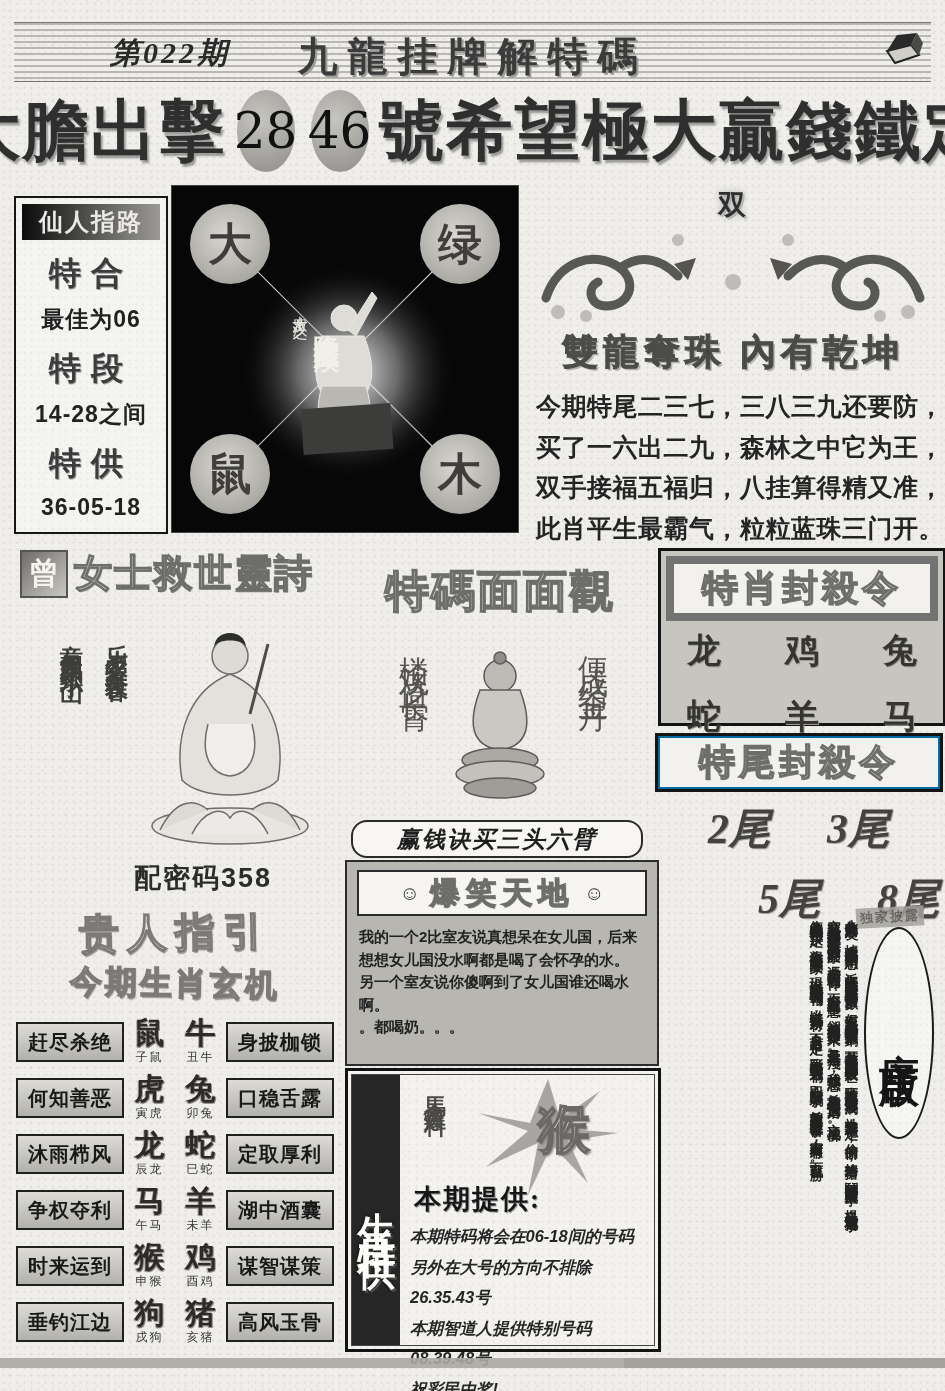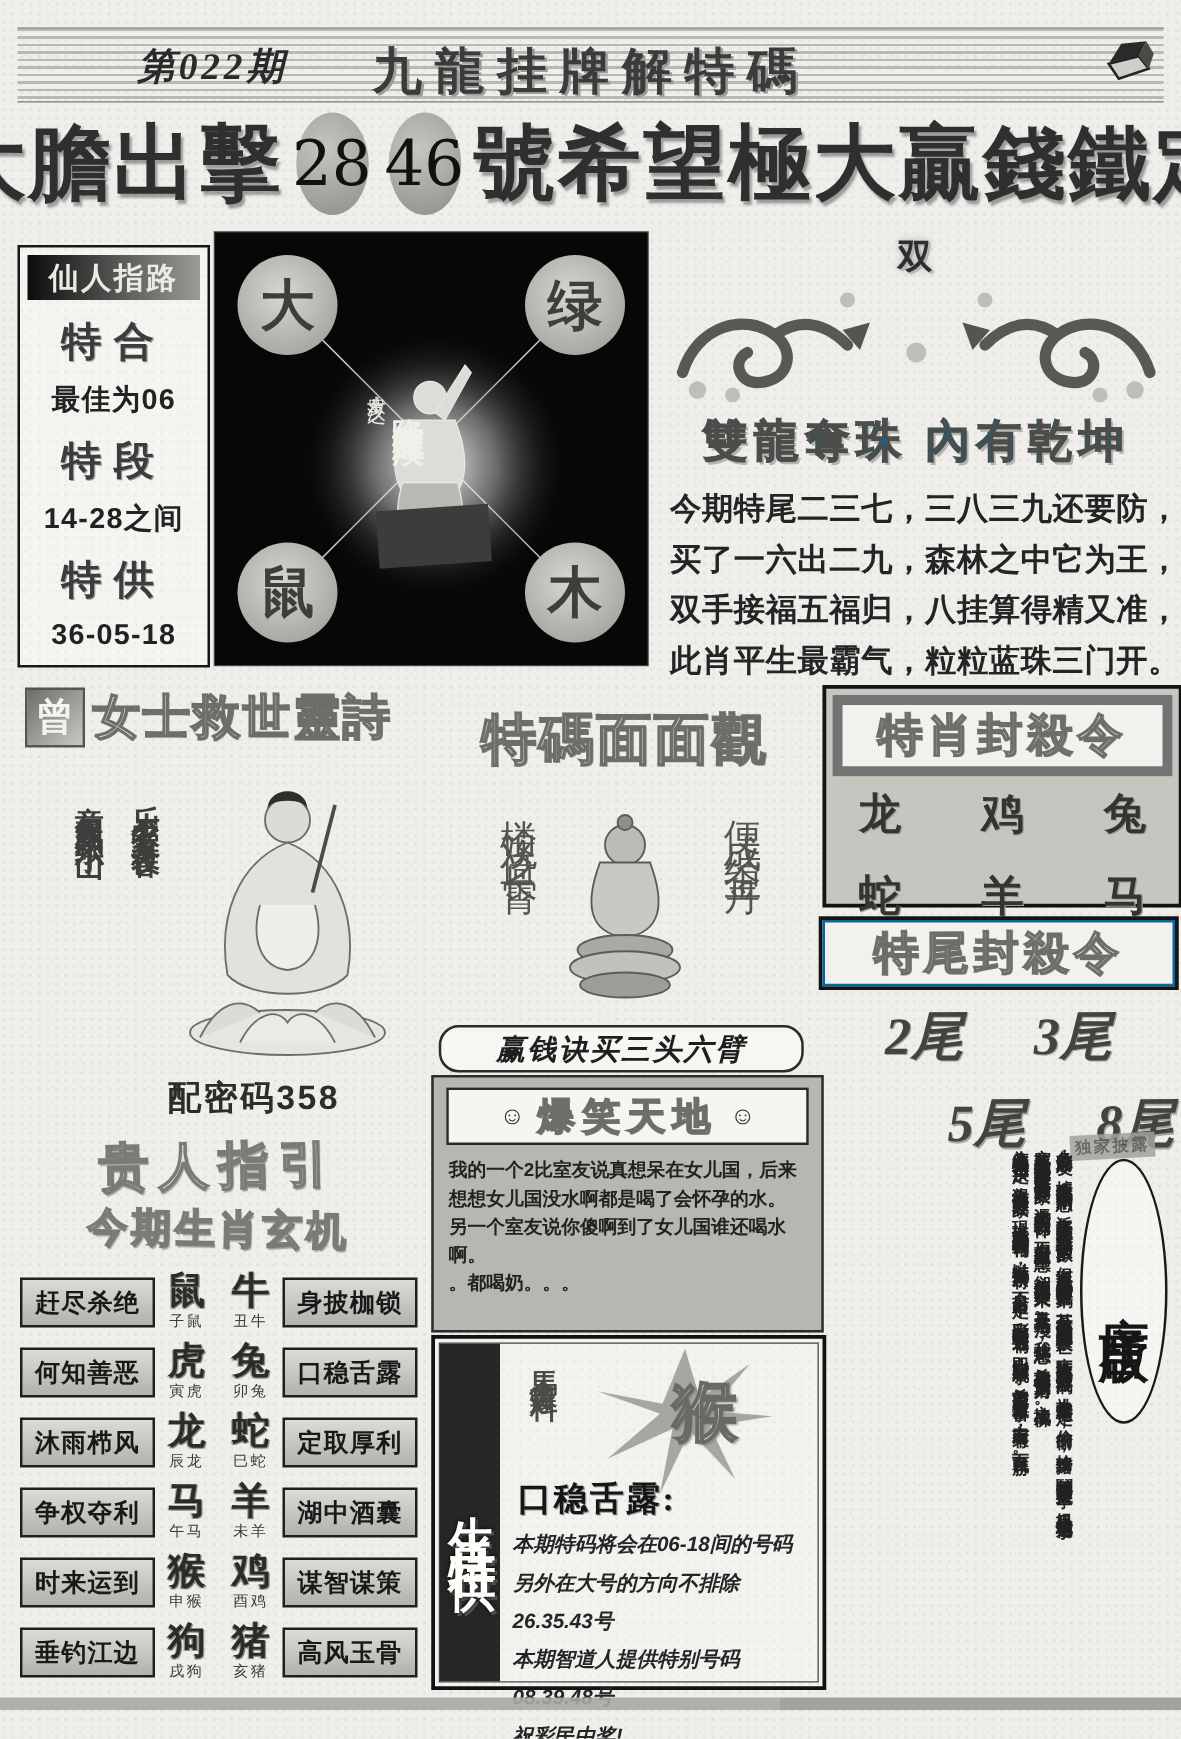--- a/index.html
+++ b/index.html
@@ -54,21 +54,21 @@
     display:flex;align-items:center;justify-content:center;
     font-size:44px;font-weight:900;color:#3f3e3a;font-family:"Liberation Serif", serif;}
   .board .cap-small{position:absolute;left:118px;top:118px;color:#e8e7e2;font-size:15px;letter-spacing:2px;}
   .board .cap-large{position:absolute;left:138px;top:128px;color:#f0efe9;font-size:26px;font-weight:700;letter-spacing:4px;}
 
   
   .dragons{left:528px;top:186px;width:410px;height:350px;}
   .dbl-sym{width:100%;text-align:center;font-size:28px;font-weight:900;color:#2e2e2e;
     text-shadow:0 0 6px #aaa,2px 2px 0 #bbb;letter-spacing:2px;}
   .dragon-title{width:100%;text-align:center;font-size:36px;font-weight:900;letter-spacing:5px;
-    font-family:"Liberation Serif", serif;color:#0369a1;-webkit-text-stroke:1px #4c4c49;
+    font-family:"Liberation Serif", serif;color:#404040;-webkit-text-stroke:1px #4c4c49;
     text-shadow:2px 2px 0 #b4b3ae;margin-top:2px;}
   .dragon-poem{margin-top:10px;padding-left:8px;font-size:25px;line-height:1.62;font-weight:700;
     font-family:"Liberation Serif", serif;color:#242424;letter-spacing:.5px;white-space:nowrap;}
 
   
   .lady{left:14px;top:548px;width:322px;height:358px;}
   .lady-hd{display:flex;align-items:center;gap:6px;padding-left:6px;}
   .lady-hd .zeng{width:44px;height:44px;border:2px solid #555;display:flex;align-items:center;justify-content:center;
     background:linear-gradient(135deg,#6e6d69,#c9c8c3);color:#f4f3ee;font-size:30px;font-weight:900;}
   .lady-hd .rest{font-size:38px;font-weight:900;letter-spacing:2px;font-family:"Liberation Serif", serif;}
@@ -412,21 +412,21 @@
   <div class="tg-banner">
     <div class="vt">生肖特供</div>
   </div>
   <div class="vt tg-side">馬會爆料</div>
   <svg class="tg-burst" width="160" height="130" viewBox="0 0 160 130">
     <g fill="#9a9995" opacity=".85">
       <polygon points="80,8 92,48 132,20 100,58 150,62 100,70 120,112 84,74 60,124 70,72 18,96 60,60 10,42 62,52"></polygon>
     </g>
   </svg>
   <div class="tg-animal">猴</div>
-  <div class="tg-heading">口稳舌露:</div>
+  <div class="tg-heading">本期提供:</div>
   <div class="tg-lines">
     <div>本期特码将会在06-18间的号码</div>
     <div>另外在大号的方向不排除26.35.43号</div>
     <div>本期智道人提供特别号码08.39.48号</div>
     <div>祝彩民中奖!</div>
   </div>
 </div>
 
 <div class="abs preface">
   <div class="pf-stamp">独家披露</div>

